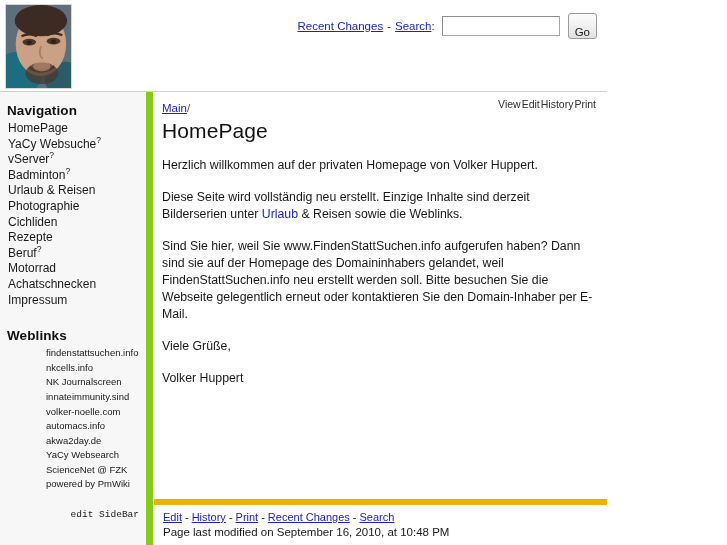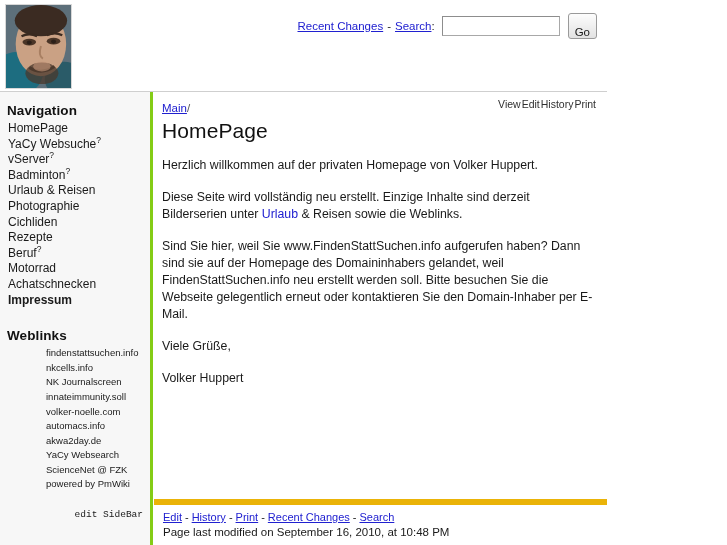--- a/index.html
+++ b/index.html
@@ -86,21 +86,21 @@
   .body-wrap {
     position: relative;
     display: flex;
     height: 453px;
   }
 
   
   .sidebar {
     width: 153px;
     background: #f7f7f7;
-    border-right: 3px solid #84cc16;
+    border-right: 7px solid #84cc16;
     padding: 11px 6px 0 6px;
     position: relative;
     font-size: 11.5px;
     color: #1a1a1a;
   }
   .side-heading {
     font-size: 13.5px;
     font-weight: bold;
     color: #111111;
     margin: 0 0 3px 1px;
@@ -108,21 +108,21 @@
   }
   .side-heading.second { margin-top: 20px; font-size: 13.5px; }
   .nav-list, .links-list { list-style: none; margin: 0; padding: 0; }
   .nav-list li {
     font-size: 12px;
     line-height: 15.6px;
     color: #1a1a1a;
     padding-left: 2px;
     white-space: nowrap;
   }
-  .nav-list li.bold { font-weight: bold; }
+  .nav-list li.bold { font-weight: normal; }
   .nav-list li .q {
     font-size: 8.5px;
     vertical-align: super;
     line-height: 0;
   }
   .links-list li {
     font-size: 9.5px;
     line-height: 14.6px;
     color: #1a1a1a;
     padding-left: 4px;
@@ -268,21 +268,21 @@
           <li><span>Motorrad</span></li>
           <li><span>Achatschnecken</span></li>
           <li class="bold"><span>Impressum</span></li>
         </ul>
 
       <div class="side-heading second">Weblinks</div>
       <ul class="links-list" id="links-list">
           <li>findenstattsuchen.info</li>
           <li>nkcells.info</li>
           <li>NK Journalscreen</li>
-          <li>innateimmunity.soll</li>
+          <li>innateimmunity.sind</li>
           <li>volker-noelle.com</li>
           <li>automacs.info</li>
           <li>akwa2day.de</li>
           <li>YaCy Websearch</li>
           <li>ScienceNet @ FZK</li>
           <li>powered by PmWiki</li>
         </ul>
 
       <div class="edit-sidebar">edit SideBar</div>
     </div>

